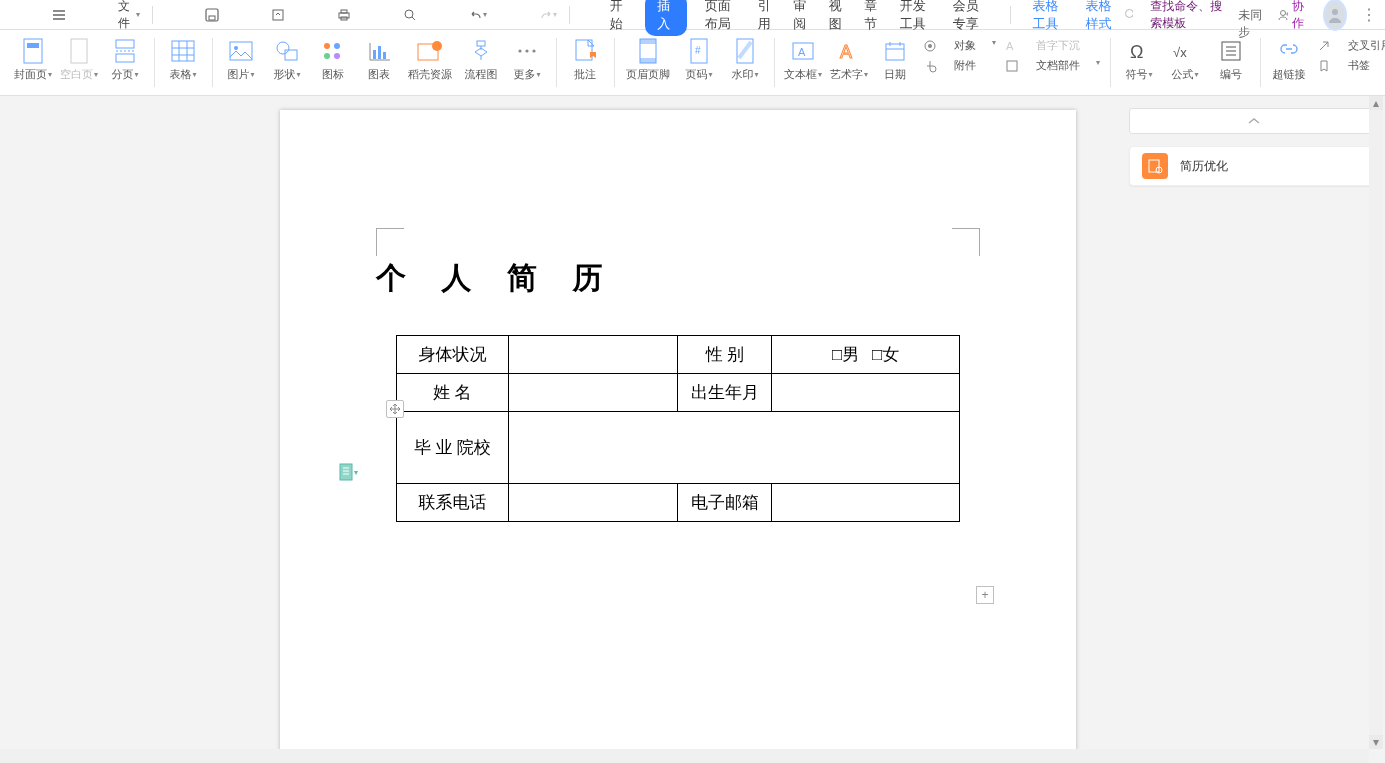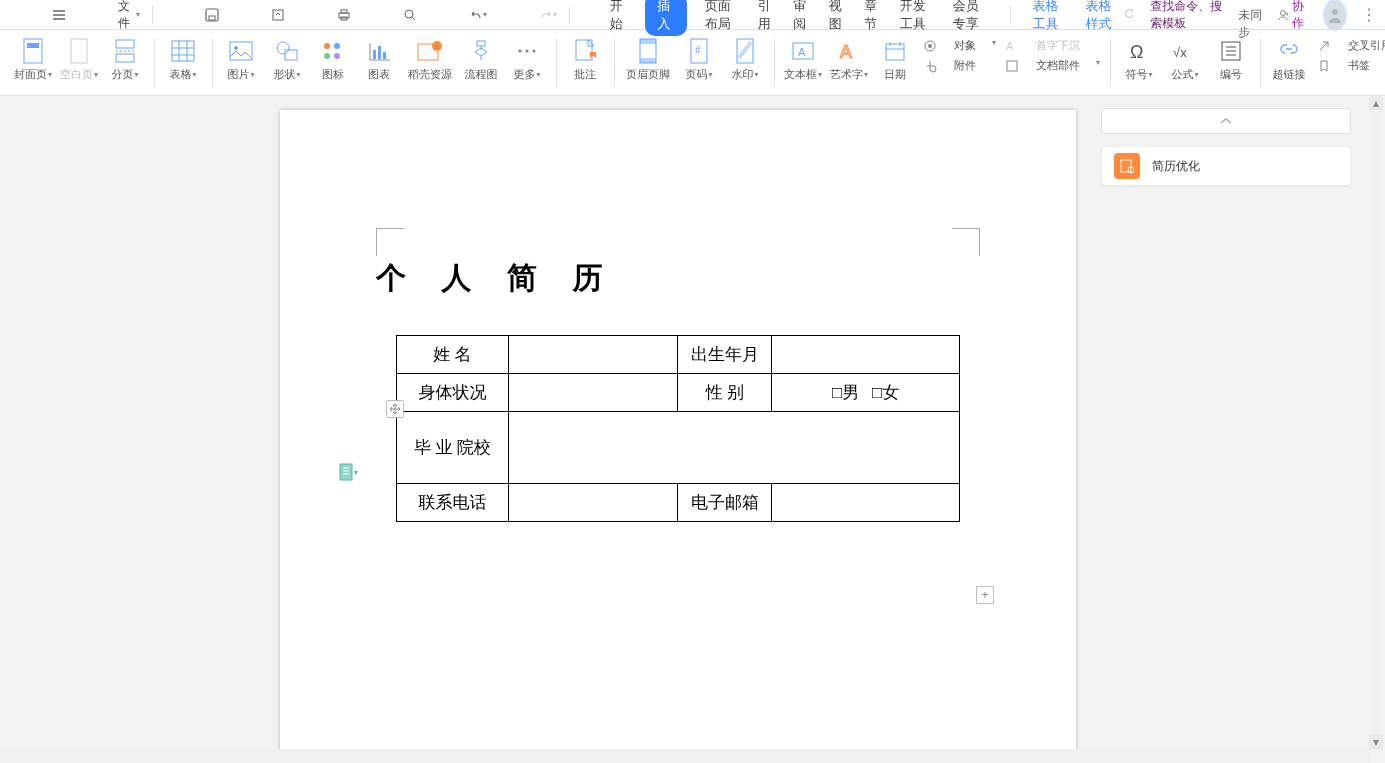--- a/index.html
+++ b/index.html
@@ -172,21 +172,21 @@
     display:flex; align-items:center; justify-content:center; color:#888;
   }
   .gutter-btn{
     position:absolute; left:338px; top:366px;
     width:22px; height:20px; display:flex; align-items:center;
     color:#59b9a8; gap:0;
   }
 
   
   .side-panel{
-    position:absolute; right:34px; top:12px; width:250px;
+    position:absolute; right:6px; top:12px; width:250px;
   }
   .side-top{
     height:26px; border:1px solid #e0e0e0; border-radius:3px;
     background:#fff; display:flex; align-items:center; justify-content:center;
     color:#999; margin-bottom:12px;
   }
   .side-card{
     height:40px; border:1px solid #eee; border-radius:4px;
     background:#fff; display:flex; align-items:center; gap:12px;
     padding:0 12px;
@@ -679,33 +679,33 @@
 
 <div class="workspace">
   <div class="page">
     <div class="corner tl"></div>
     <div class="corner tr"></div>
     <div class="doc-title">个 人 简 历</div>
 
     <table class="resume">
       <tbody>
           <tr class="r1">
-        <td class="c-lab">姓   名</td>
-        <td class="c-val"></td>
-        <td class="c-lab2">出生年月</td>
-        <td class="c-val2"></td>
-      </tr>
-      <tr class="r1">
         <td>身体状况</td>
         <td></td>
         <td>性   别</td>
         <td>
           <span>□男</span>&nbsp;&nbsp;
           <span>□女</span>
         </td>
+      </tr>
+      <tr class="r1">
+        <td class="c-lab">姓   名</td>
+        <td class="c-val"></td>
+        <td class="c-lab2">出生年月</td>
+        <td class="c-val2"></td>
       </tr>
       <tr class="r-tall">
         <td style="line-height:1.6;">毕 业 院校</td>
         <td colspan="3"></td>
       </tr>
       <tr class="r1">
         <td>联系电话</td>
         <td></td>
         <td>电子邮箱</td>
         <td></td>

